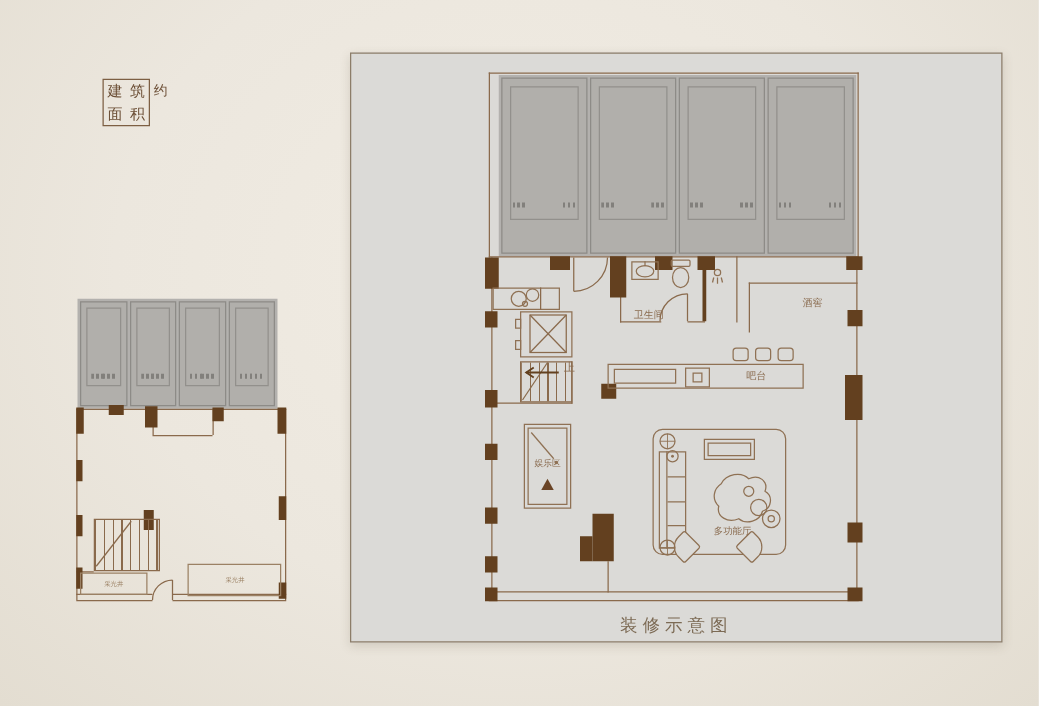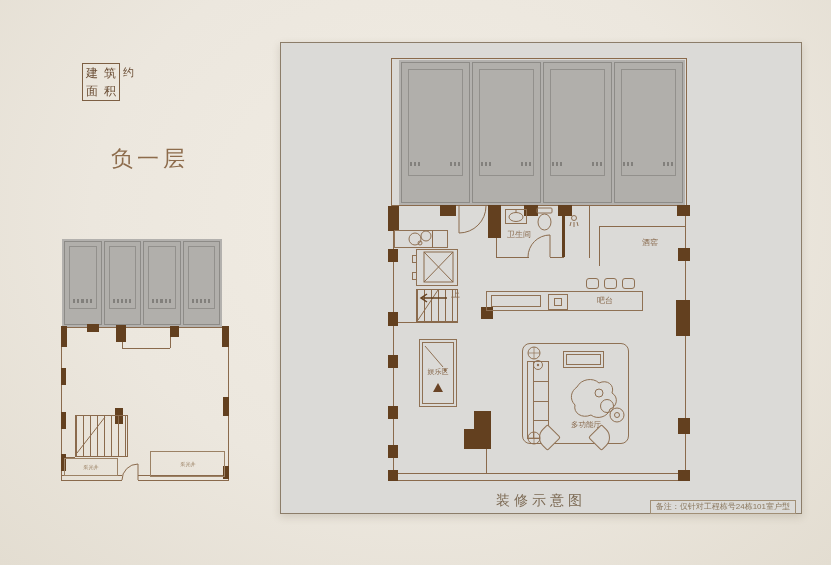--- a/index.html
+++ b/index.html
@@ -68,21 +68,20 @@
 
 <div class="stage">
 
   <div class="area-box">
     <span>建</span>
     <span>筑</span>
     <span>面</span>
     <span>积</span>
   </div>
   <span class="approx">约</span>
-  <div class="floor-label">负一层</div>
 
   <div class="plan-before">
     <div class="park park-s" style="left:1px;top:0;width:160px;height:88px">
       <div class="ppanel">
           <div class="pp-in"></div>
           <i class="mk ml"></i>
           <i class="mk mr"></i>
         </div>
       <div class="ppanel">
           <div class="pp-in"></div>
@@ -211,21 +210,21 @@
     <div class="ln" style="left:151px;top:187px;width:1px;height:18px"></div>
 
     <div class="thin" style="left:135px;top:206px;width:42px;height:37px"></div>
     <div class="thin" style="left:131px;top:212px;width:5px;height:8px"></div>
     <div class="thin" style="left:131px;top:229px;width:5px;height:8px"></div>
 
     <div class="stairs" style="left:135px;top:246px;width:42px;height:33px"></div>
     <div class="rlbl" style="left:170px;top:247px;font-size:9px">上</div>
 
     <div class="thin" style="left:224px;top:166px;width:22px;height:15px"></div>
-    <div class="rlbl" style="left:216px;top:188px;width:44px;font-size:8px">卫生间</div>
+    <div class="rlbl" style="left:216px;top:205px;width:44px;font-size:8px">卫生间</div>
 
     <div class="rlbl" style="left:352px;top:196px;width:34px;font-size:8px">酒窖</div>
 
     <div class="thin" style="left:205px;top:248px;width:157px;height:20px"></div>
     <div class="thin" style="left:210px;top:252px;width:50px;height:12px"></div>
     <div class="thin" style="left:267px;top:251px;width:20px;height:16px"></div>
     <div class="thin" style="left:273px;top:255px;width:8px;height:8px"></div>
     <div class="stool" style="left:305px;top:235px;width:13px;height:11px"></div>
     <div class="stool" style="left:323px;top:235px;width:13px;height:11px"></div>
     <div class="stool" style="left:341px;top:235px;width:13px;height:11px"></div>
@@ -291,16 +290,15 @@
       <circle cx="257" cy="322" r="4.5" stroke="#8f7154" fill="none"></circle>
       <circle cx="257" cy="322" r="1.2" fill="#8f7154"></circle>
       <path d="M296,344 C300,336 312,334 318,340 C326,336 334,342 331,350 C338,354 336,364 329,366 C327,374 316,377 310,372 C301,376 292,370 294,362 C288,356 290,348 296,344 Z" stroke="#8f7154" fill="none"></path>
       <circle cx="318" cy="350" r="4" stroke="#8f7154" fill="none"></circle>
       <circle cx="326" cy="363" r="6.5" stroke="#8f7154" fill="none"></circle>
       <circle cx="336" cy="372" r="7" stroke="#8f7154" fill="none"></circle>
       <circle cx="336" cy="372" r="2.5" stroke="#8f7154" fill="none"></circle>
     </svg>
 
     <div class="caption-after">装修示意图</div>
-    <div class="note">备注：仅针对工程栋号24栋101室户型</div>
   </div>
 
 </div>
 
 </body></html>

